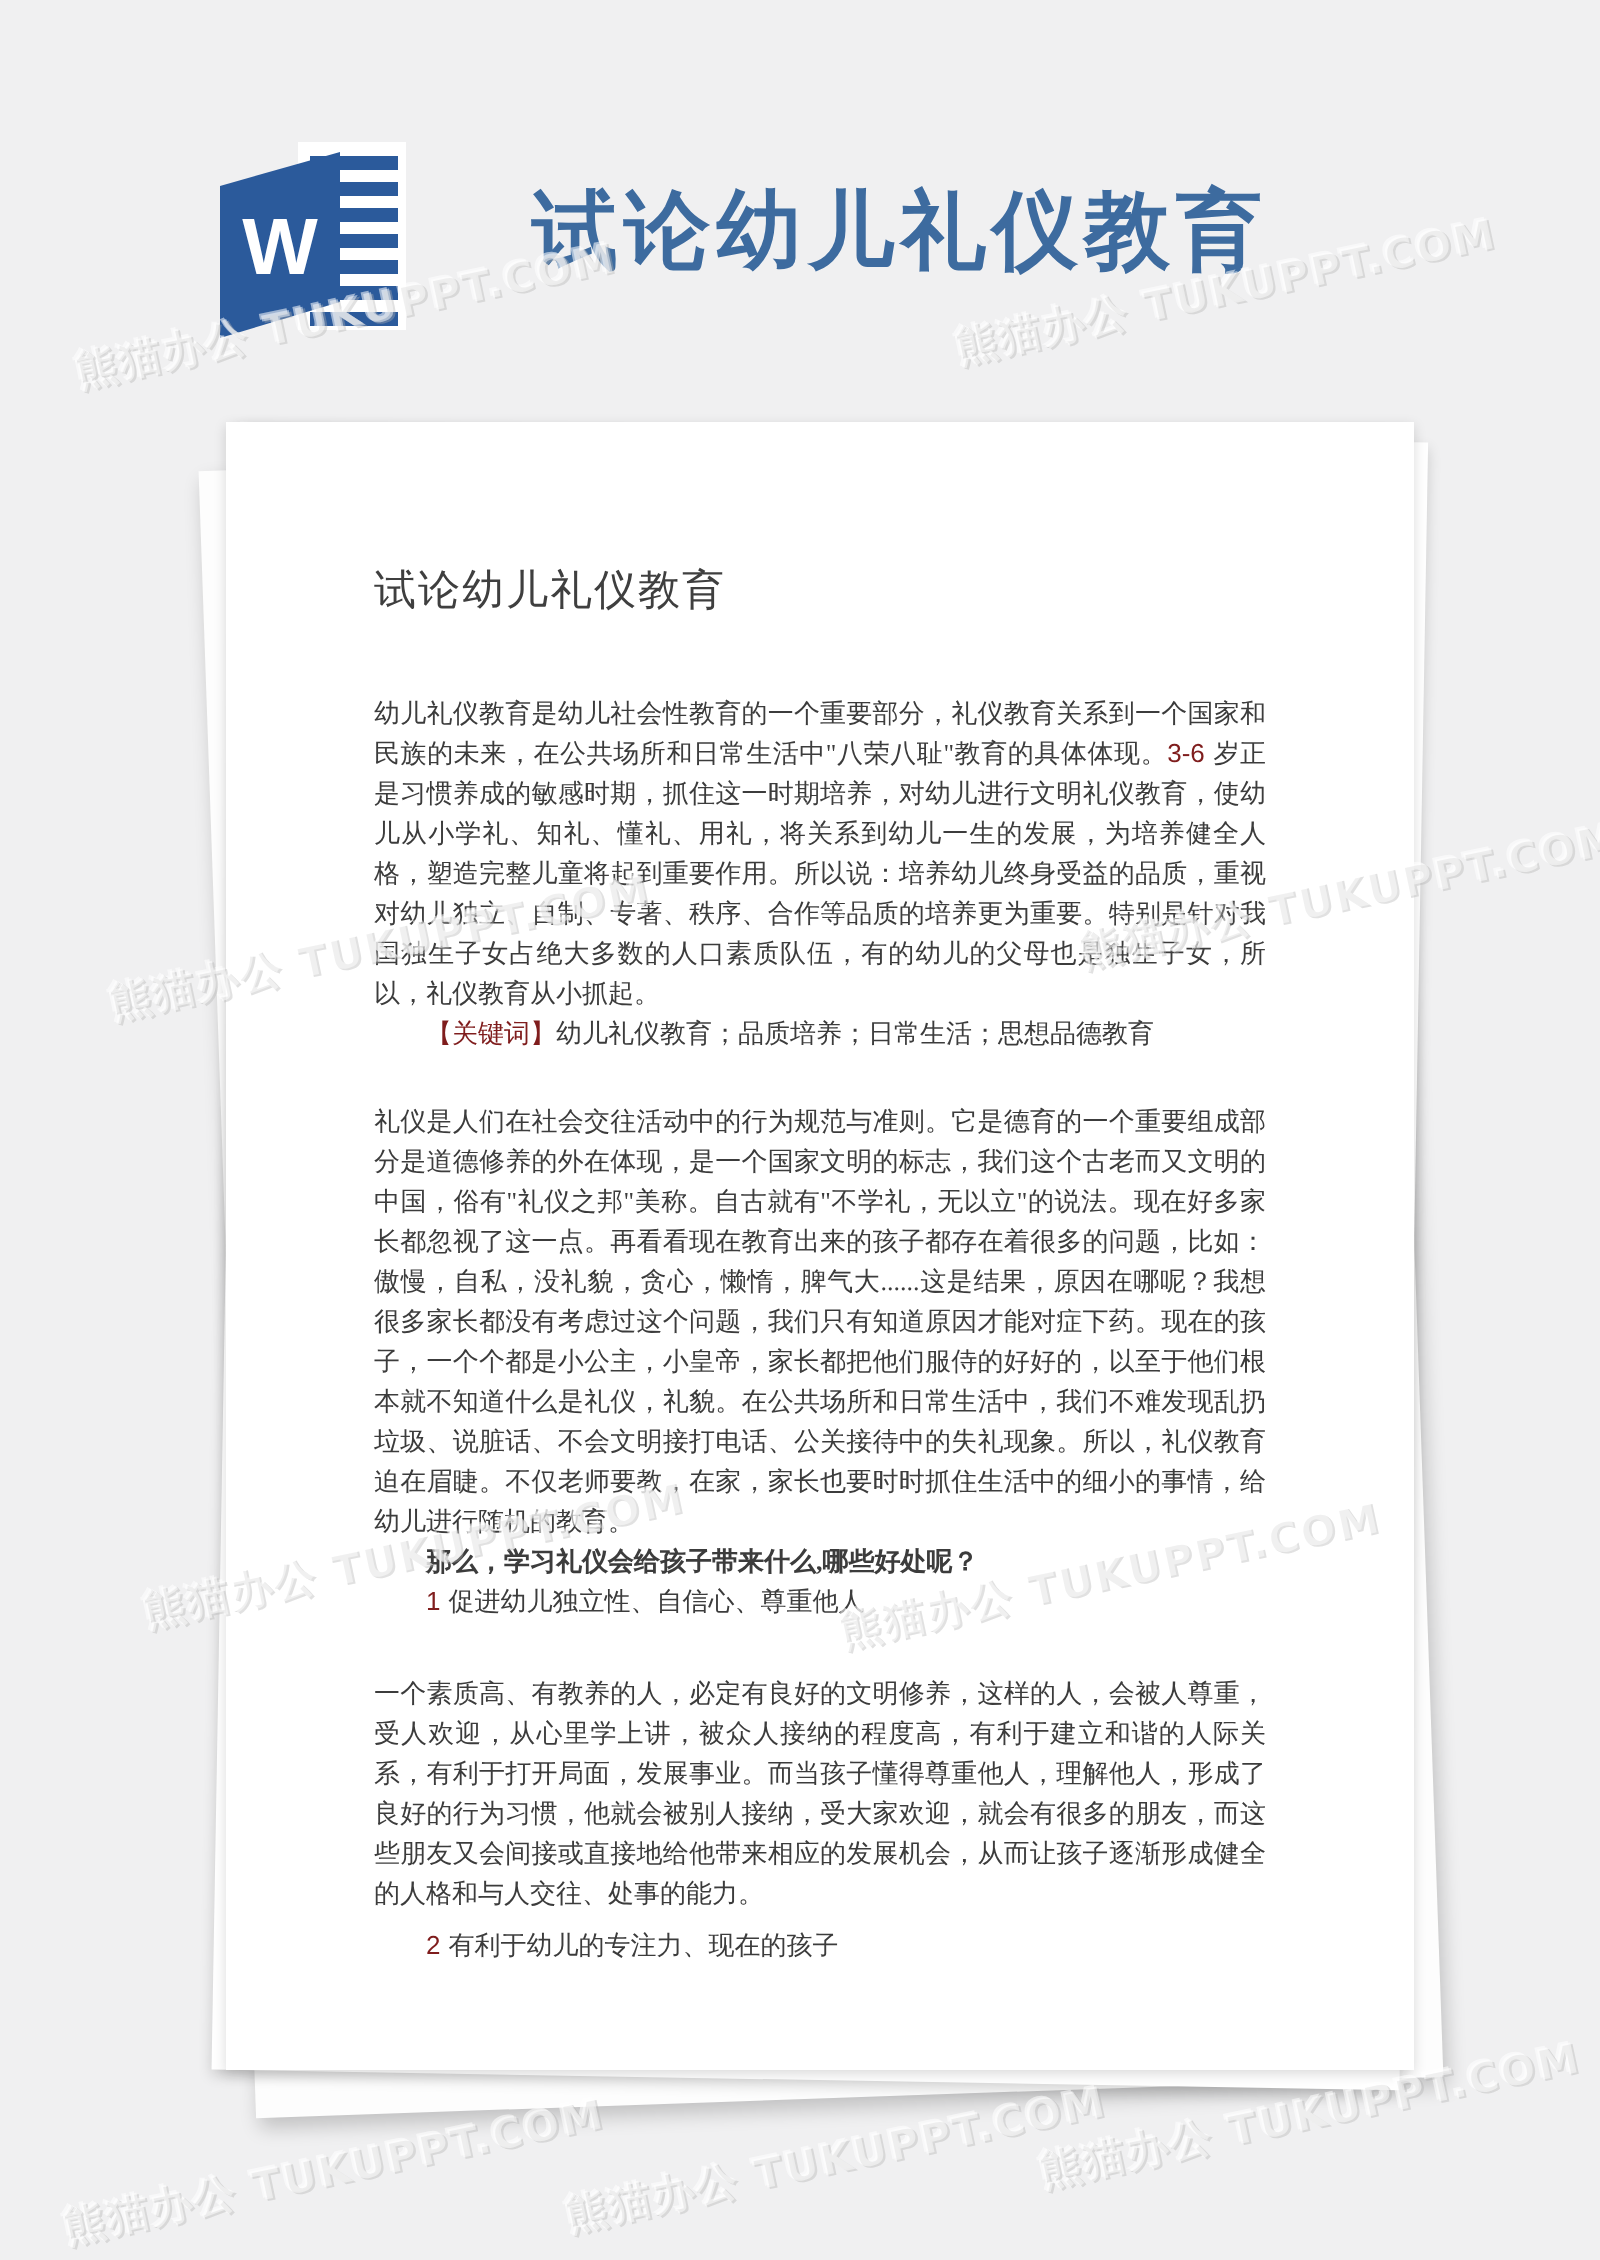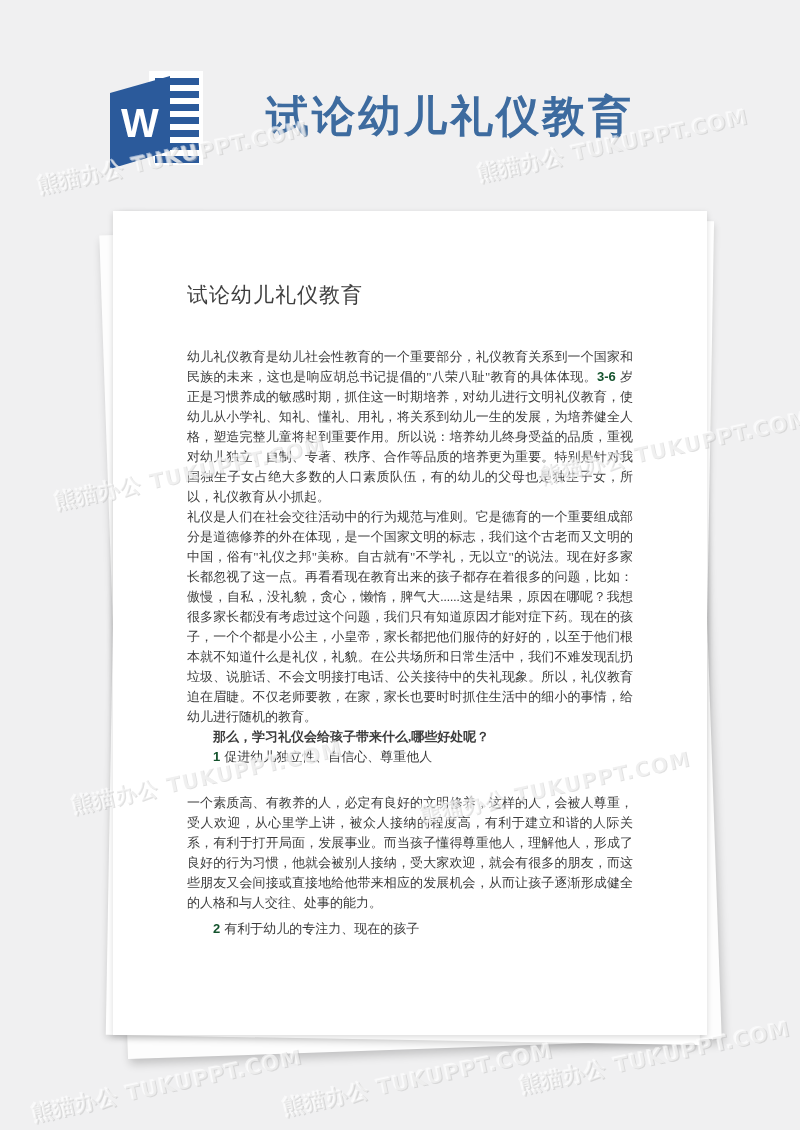--- a/index.html
+++ b/index.html
@@ -41,21 +41,21 @@
   }
   .sheet-main p{
     margin:0;font-family:"Liberation Serif","DejaVu Serif",serif;
     font-size:13px;line-height:20px;color:#3c3c3c;text-align:justify;
   }
   p.kw{text-indent:26px;margin-bottom:24px;}
   p.q{text-indent:26px;font-weight:bold;}
   p.sub{text-indent:26px;}
   p.sub-1{margin-bottom:26px;}
   p.p3{margin-bottom:6px;font-family:Liberation Serif, serif;}
-  .num,b{font-weight:bold;color:#14532d;}
+  .num,b{font-weight:normal;color:#7f1d1d;}
   .num{font-family:"Liberation Sans","DejaVu Sans",sans-serif;margin-right:4px;}
   
   .wm{
     position:absolute;white-space:nowrap;z-index:6;pointer-events:none;
     font-family:"DejaVu Sans","Liberation Sans",sans-serif;
     font-size:21px;font-weight:bold;letter-spacing:1px;
     color:rgba(255,255,255,0.50);
     text-shadow:1px 1px 0 rgba(175,175,175,0.38),-1px -1px 0 rgba(255,255,255,0.55);
     transform:rotate(-12deg);transform-origin:0 50%;
   }
@@ -91,22 +91,23 @@
     </div>
     <h1 class="app-title">试论幼儿礼仪教育</h1>
   </div>
 
   <div class="sheet sheet-back"></div>
   <div class="sheet sheet-mid"></div>
 
   <div class="sheet sheet-main">
     <h2 class="doc-title">试论幼儿礼仪教育</h2>
 
-    <p><span>幼儿礼仪教育是幼儿社会性教育的一个重要部分，礼仪教育关系到一个国家和民族的未来，这也是响应胡总书记提倡的"八荣八耻"教育的具体体现。</span><span class="num">3-6</span><span>岁正是习惯养成的敏感时期，抓住这一时期培养，对幼儿进行文明礼仪教育，使幼儿从小学礼、知礼、懂礼、用礼，将关系到幼儿一生的发展，为培养健全人格，塑造完整儿童将起到重要作用。所以说：培养幼儿终身受益的品质，重视对幼儿独立、自制、专著、秩序、合作等品质的培养更为重要。特别是针对我国独生子女占绝大多数的人口素质队伍，有的幼儿的父母也是独生子女，所以，礼仪教育从小抓起。</span></p>
+    <p><span>幼儿礼仪教育是幼儿社会性教育的一个重要部分，礼仪教育关系到一个国家和民族的未来，在公共场所和日常生活中"八荣八耻"教育的具体体现。</span><span class="num">3-6</span><span>岁正是习惯养成的敏感时期，抓住这一时期培养，对幼儿进行文明礼仪教育，使幼儿从小学礼、知礼、懂礼、用礼，将关系到幼儿一生的发展，为培养健全人格，塑造完整儿童将起到重要作用。所以说：培养幼儿终身受益的品质，重视对幼儿独立、自制、专著、秩序、合作等品质的培养更为重要。特别是针对我国独生子女占绝大多数的人口素质队伍，有的幼儿的父母也是独生子女，所以，礼仪教育从小抓起。</span></p>
 
+    <p class="kw"><b>【关键词】</b><span>幼儿礼仪教育；品质培养；日常生活；思想品德教育</span></p>
 
     <p>礼仪是人们在社会交往活动中的行为规范与准则。它是德育的一个重要组成部分是道德修养的外在体现，是一个国家文明的标志，我们这个古老而又文明的中国，俗有"礼仪之邦"美称。自古就有"不学礼，无以立"的说法。现在好多家长都忽视了这一点。再看看现在教育出来的孩子都存在着很多的问题，比如：傲慢，自私，没礼貌，贪心，懒惰，脾气大......这是结果，原因在哪呢？我想很多家长都没有考虑过这个问题，我们只有知道原因才能对症下药。现在的孩子，一个个都是小公主，小皇帝，家长都把他们服侍的好好的，以至于他们根本就不知道什么是礼仪，礼貌。在公共场所和日常生活中，我们不难发现乱扔垃圾、说脏话、不会文明接打电话、公关接待中的失礼现象。所以，礼仪教育迫在眉睫。不仅老师要教，在家，家长也要时时抓住生活中的细小的事情，给幼儿进行随机的教育。</p>
 
     <p class="q">那么，学习礼仪会给孩子带来什么,哪些好处呢？</p>
 
     <p class="sub sub-1"><span class="num">1</span><span>促进幼儿独立性、自信心、尊重他人</span></p>
 
     <p class="p3">一个素质高、有教养的人，必定有良好的文明修养，这样的人，会被人尊重，受人欢迎，从心里学上讲，被众人接纳的程度高，有利于建立和谐的人际关系，有利于打开局面，发展事业。而当孩子懂得尊重他人，理解他人，形成了良好的行为习惯，他就会被别人接纳，受大家欢迎，就会有很多的朋友，而这些朋友又会间接或直接地给他带来相应的发展机会，从而让孩子逐渐形成健全的人格和与人交往、处事的能力。</p>
 
     <p class="sub"><span class="num">2</span><span>有利于幼儿的专注力、现在的孩子</span></p>

